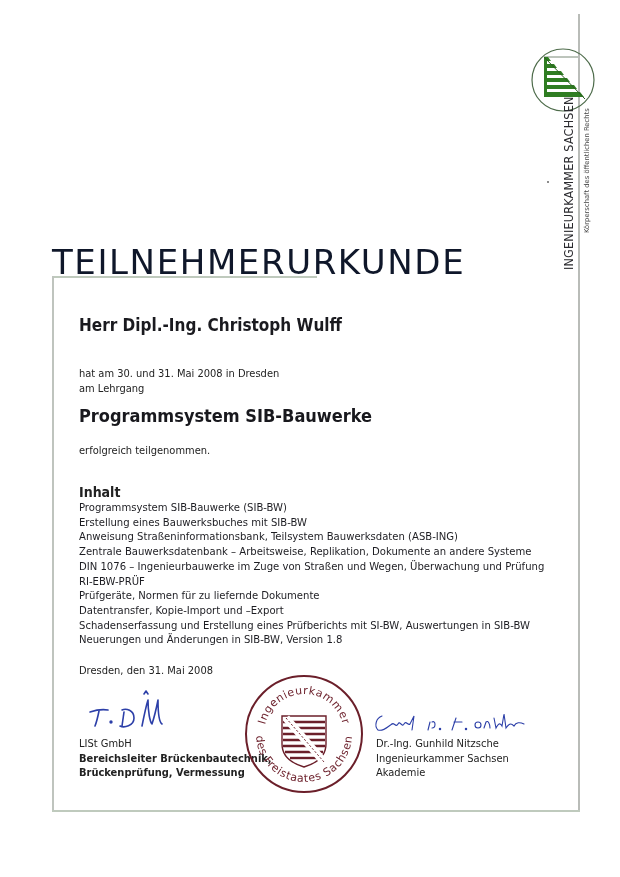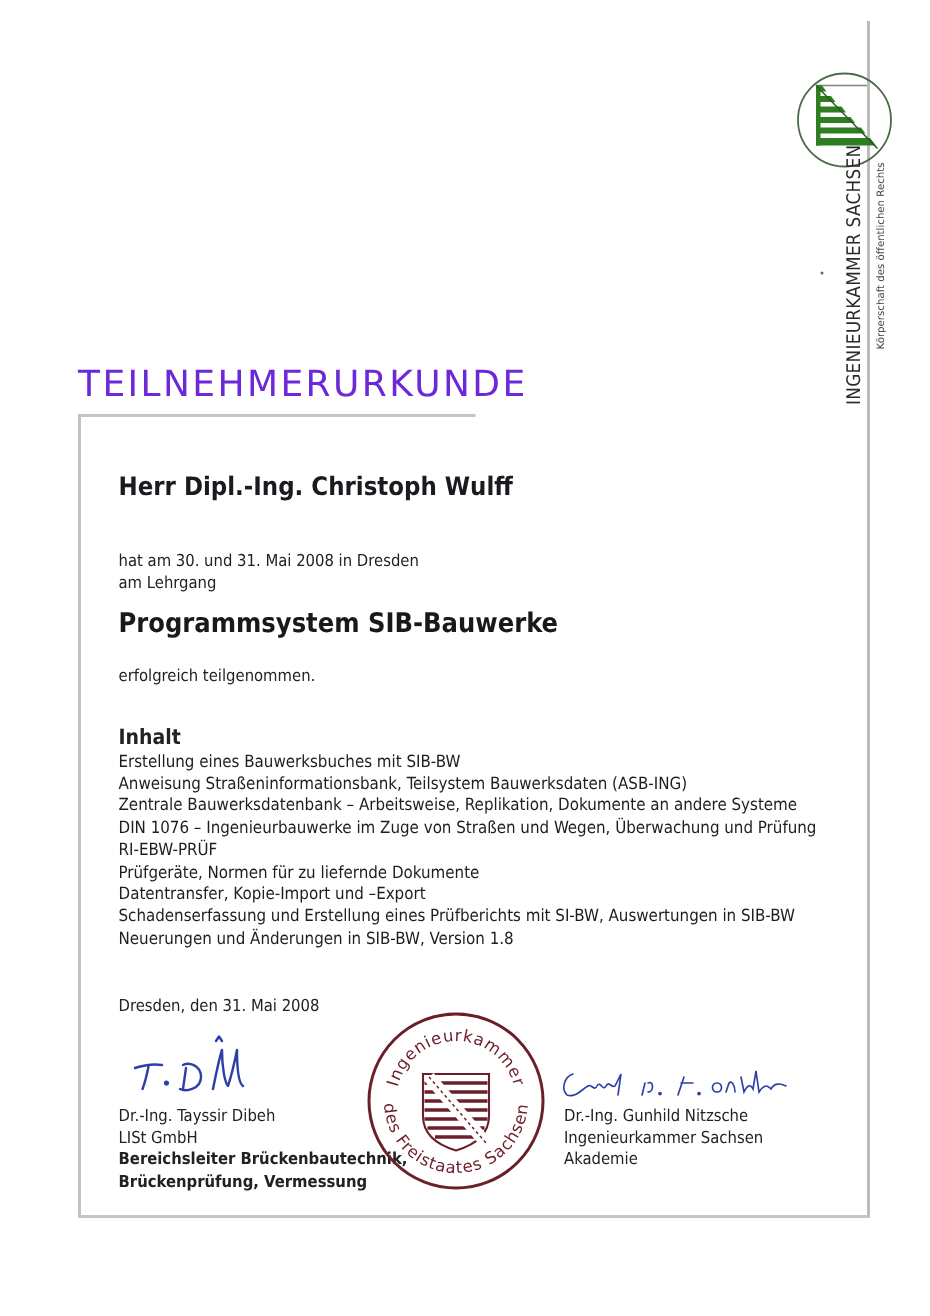--- a/index.html
+++ b/index.html
@@ -18,22 +18,22 @@
       font-family: "DejaVu Sans Condensed", "DejaVu Sans", sans-serif;
     }
     .org-sub {
       left: 583px; top: 233px; transform-origin: 0 0; transform: rotate(-90deg);
       font-size: 6.8px; white-space: nowrap; color: #444;
     }
     .dot { left: 547px; top: 181px; width: 2px; height: 2px; background: #666; border-radius: 1px; }
 
     
     .title {
-      left: 52px; top: 242px; font-size: 24px; letter-spacing: 1.6px; font-weight: normal;
-      color: #6d28d9; white-space: nowrap;
+      left: 52px; top: 242px; font-size: 34px; letter-spacing: 1.6px; font-weight: normal;
+      color: #0f172a; white-space: nowrap;
     }
     .frame-top { left: 52px; top: 276px; width: 265px; height: 2px; background: #bfcabd; }
     .frame-left { left: 52px; top: 276px; width: 2px; height: 536px; background: #bfc4be; }
     .frame-bottom { left: 52px; top: 810px; width: 528px; height: 2px; background: #bfcabd; }
 
     
     .content { left: 79px; font-family: "DejaVu Sans Condensed", "DejaVu Sans", sans-serif; }
     .name { top: 315px; font-size: 17px; font-weight: bold; white-space: nowrap; color: #1a1a1f; }
     .line { font-size: 11px; line-height: 14.6px; white-space: nowrap; color: #222; }
     .course-intro { top: 367px; }
@@ -86,20 +86,21 @@
 <div class="abs content course-intro">
   <div class="line">hat am 30. und 31. Mai 2008 in Dresden</div>
   <div class="line">am Lehrgang</div>
 </div>
 
 <div class="abs content course-title">Programmsystem SIB-Bauwerke</div>
 <div class="abs content line result">erfolgreich teilgenommen.</div>
 
 <div class="abs content contents-heading">Inhalt</div>
 <div class="abs content contents-list">
+  <div>Programmsystem SIB-Bauwerke (SIB-BW)</div>
   <div>Erstellung eines Bauwerksbuches mit SIB-BW</div>
   <div>Anweisung Straßeninformationsbank, Teilsystem Bauwerksdaten (ASB-ING)</div>
   <div>Zentrale Bauwerksdatenbank – Arbeitsweise, Replikation, Dokumente an andere Systeme</div>
   <div>DIN 1076 – Ingenieurbauwerke im Zuge von Straßen und Wegen, Überwachung und Prüfung</div>
   <div>RI-EBW-PRÜF</div>
   <div>Prüfgeräte, Normen für zu liefernde Dokumente</div>
   <div>Datentransfer, Kopie-Import und –Export</div>
   <div>Schadenserfassung und Erstellung eines Prüfberichts mit SI-BW, Auswertungen in SIB-BW</div>
   <div>Neuerungen und Änderungen in SIB-BW, Version 1.8</div>
 </div>
@@ -112,21 +113,20 @@
     <path d="M13 23 C12 28,11 33,9 38"></path>
     <circle cx="25" cy="34" r="0.9" fill="#2c3fa8"></circle>
     <path d="M36 22 C40 20,48 22,48 30 C48 38,38 40,34 38"></path>
     <path d="M38 24 L36 38"></path>
     <path d="M58 6 L60 3 L62 6"></path>
     <path d="M56 38 C58 28,60 18,62 12 C62 24,64 34,66 36 C68 30,70 22,72 12 C72 24,73 34,76 36"></path>
   </g>
 </svg>
 
 <div class="abs content sig1-block">
-  <div class="line">Dr.-Ing. Tayssir Dibeh</div>
   <div class="line">LISt GmbH</div>
   <div class="line role">Bereichsleiter Brückenbautechnik,</div>
   <div class="line role">Brückenprüfung, Vermessung</div>
 </div>
 
 <svg class="abs seal" viewBox="0 0 124 124">
   <defs>
     <path id="sealTop" d="M 22 62 A 40 40 0 0 1 102 62"></path>
     <path id="sealBottom" d="M 14 62 A 48 48 0 0 0 110 62"></path>
   </defs>

